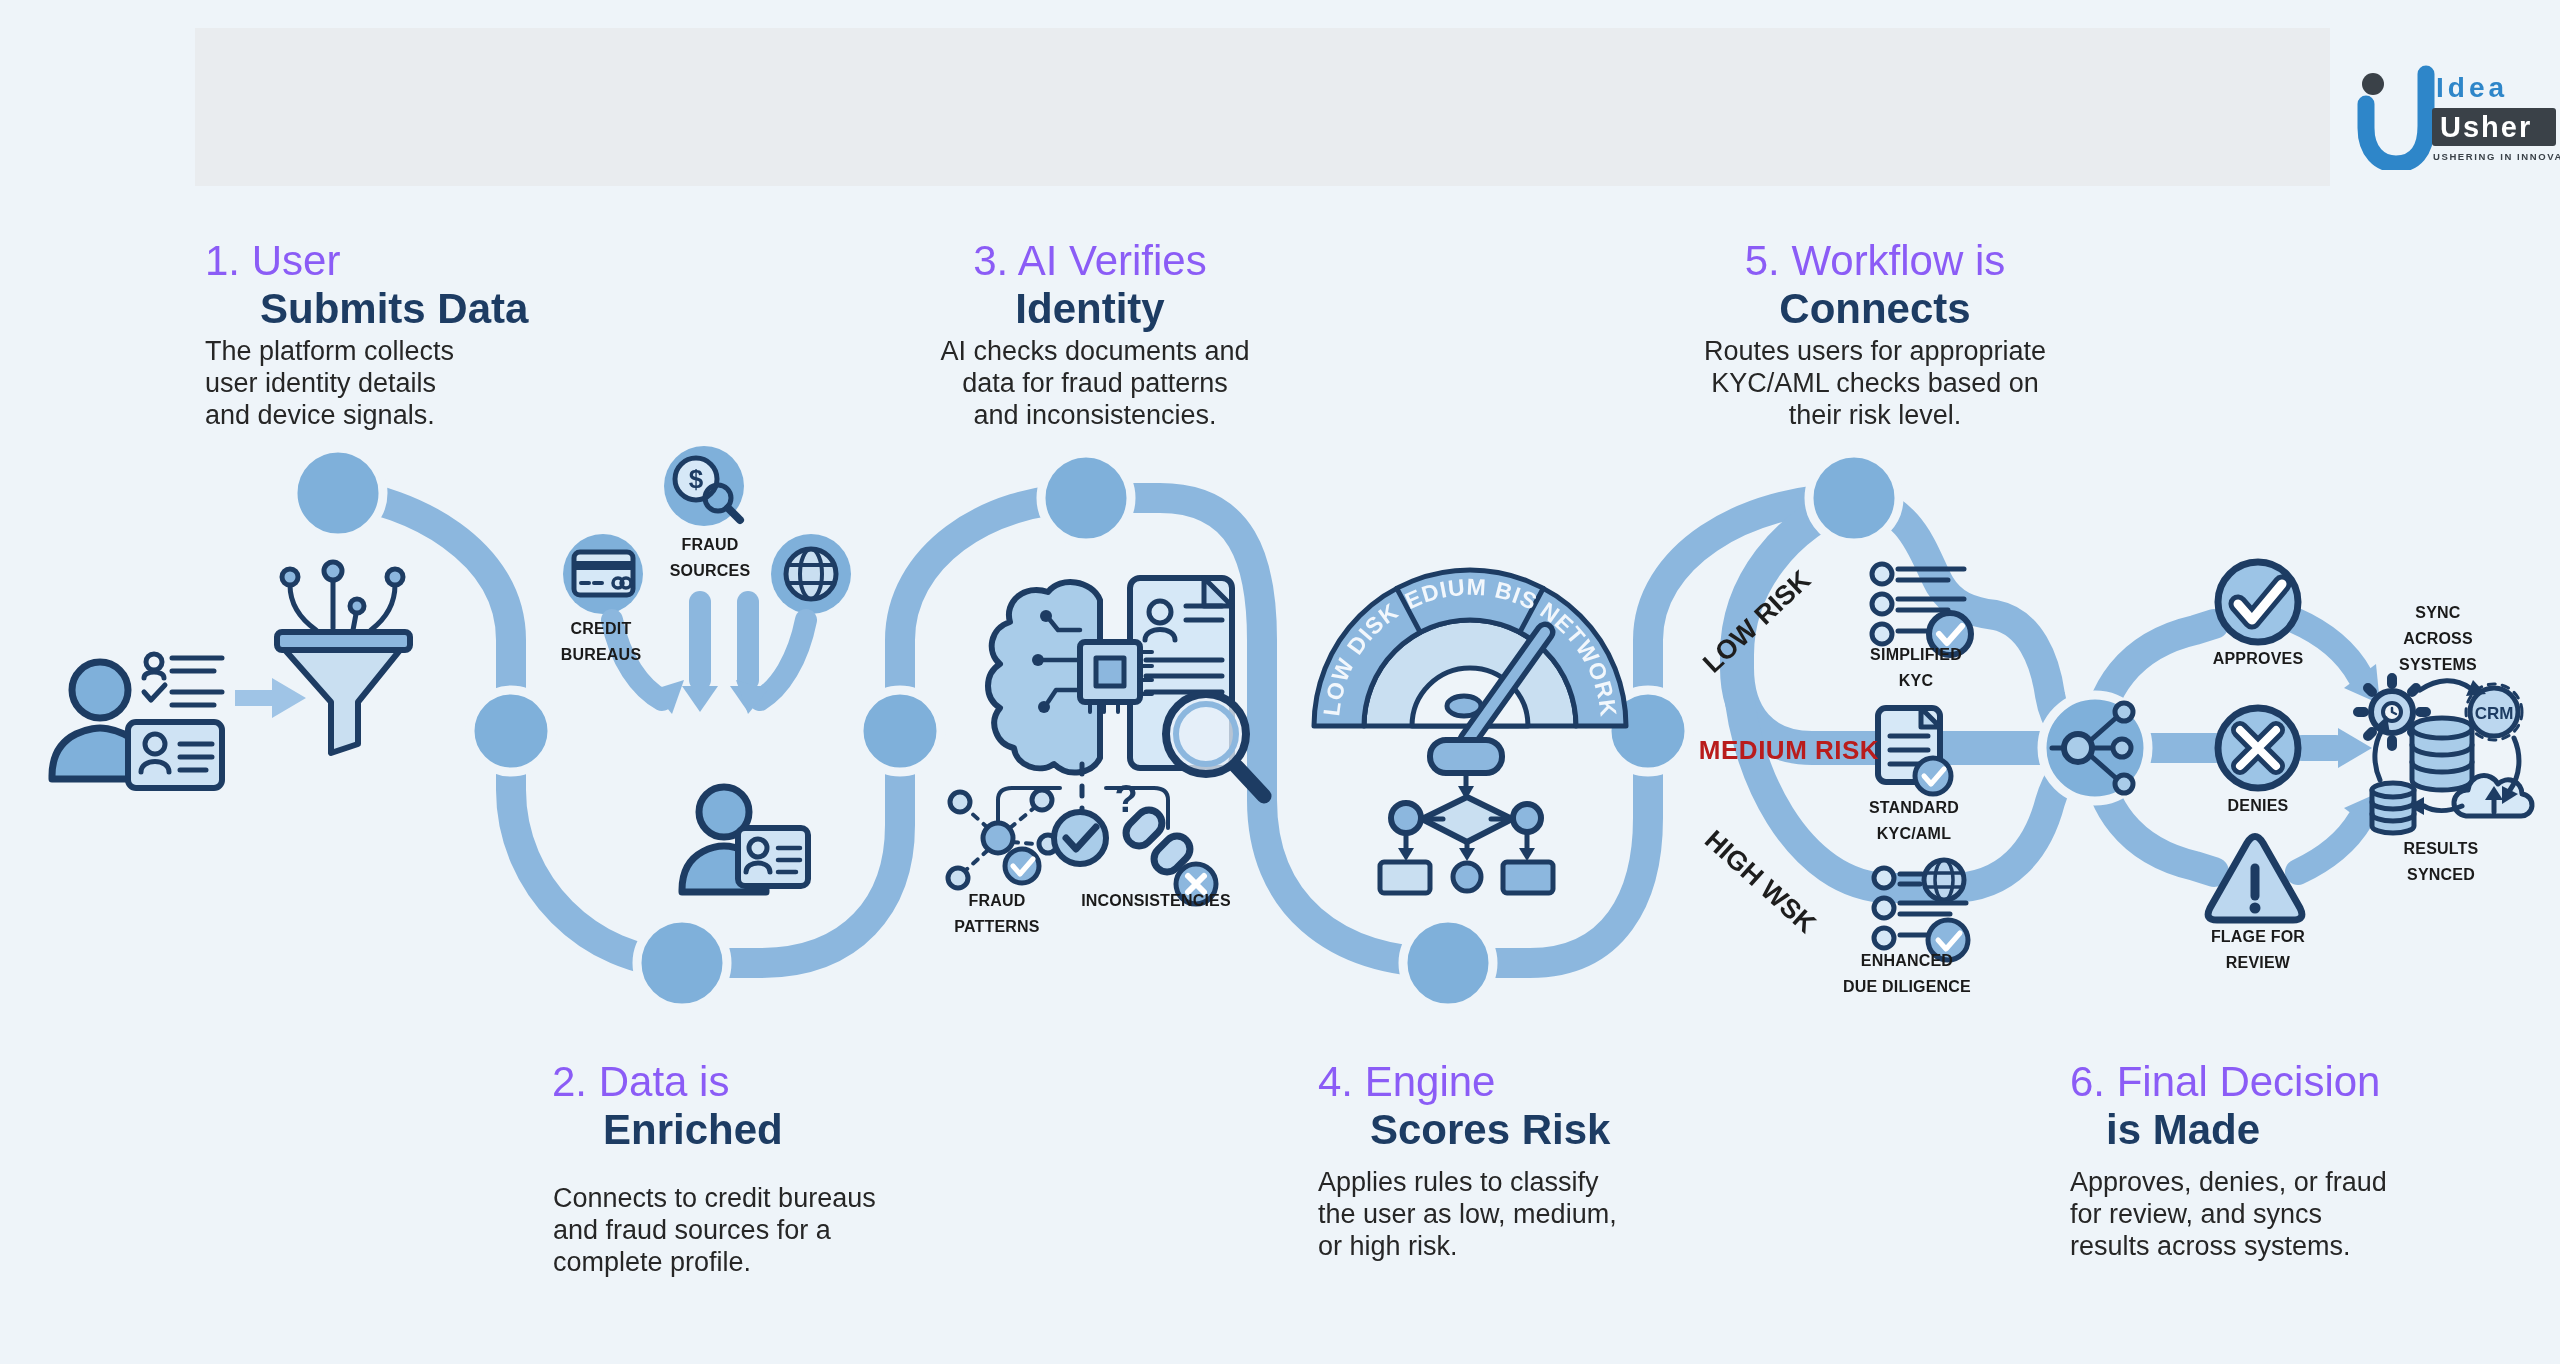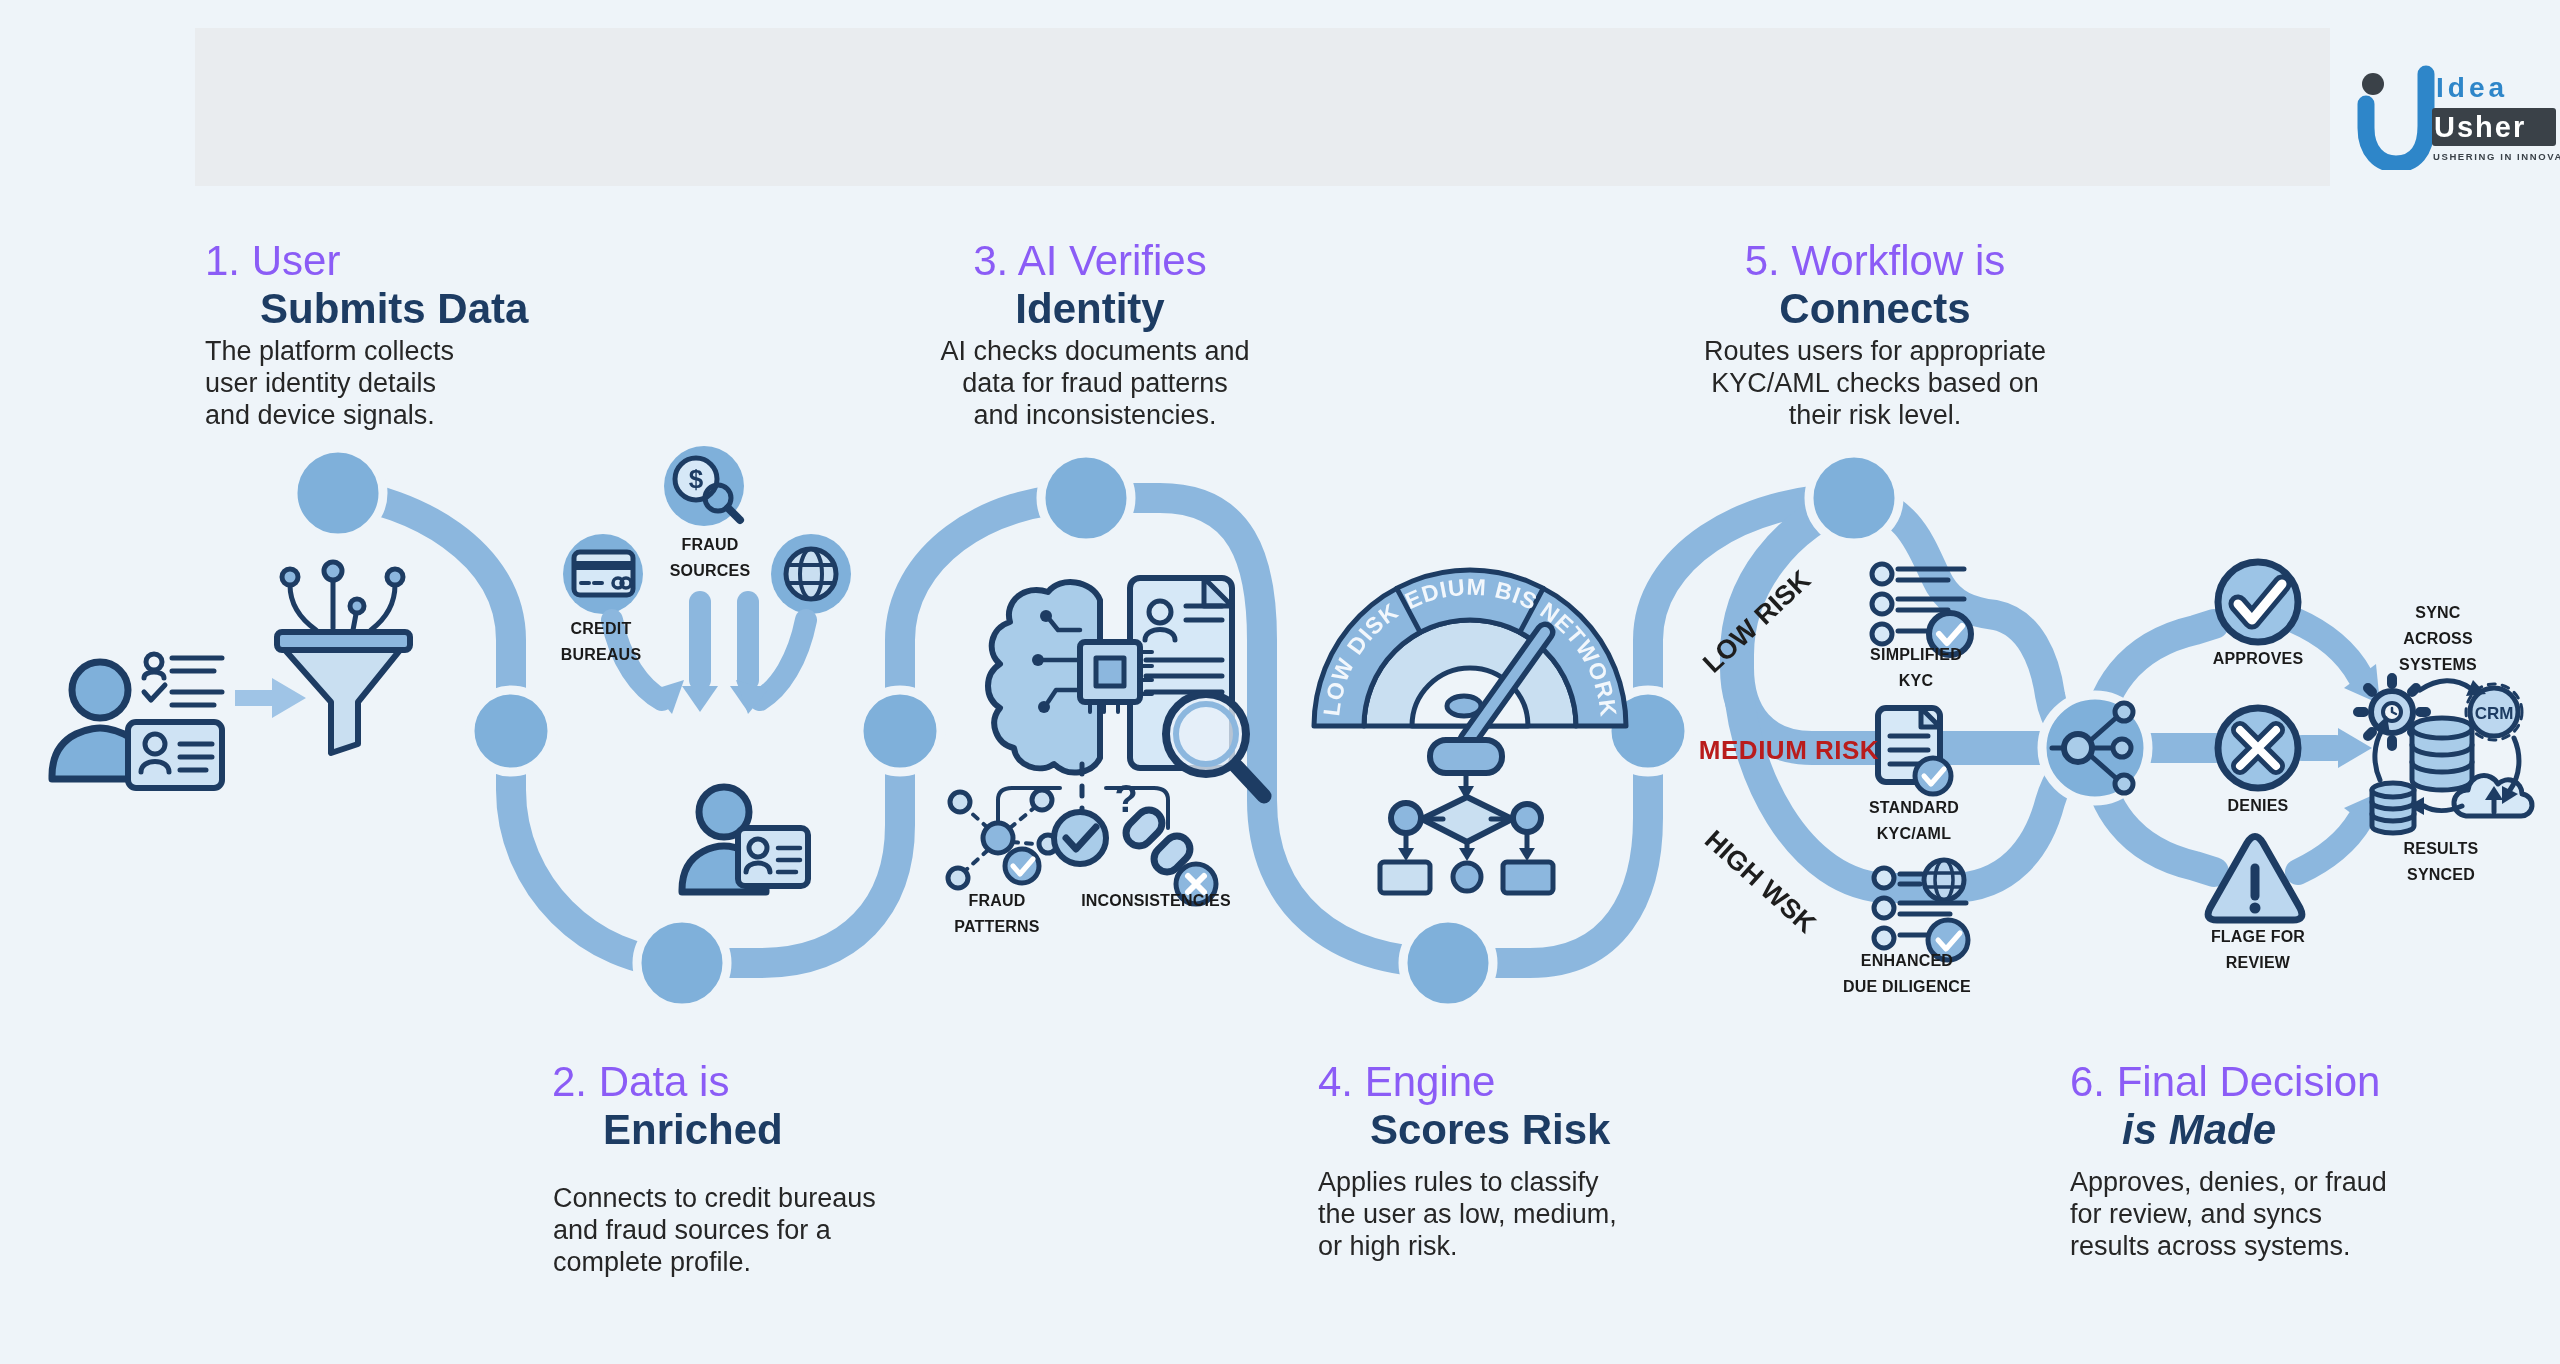--- a/index.html
+++ b/index.html
@@ -16,21 +16,21 @@
        font-size:16px;line-height:26px;color:#1a1a1a;white-space:pre-line;letter-spacing:.2px;}
   .rot{position:absolute;font-weight:bold;font-size:27px;color:#1d1d1d;white-space:nowrap;}
   .band-lbl{position:absolute;transform:translateX(-50%);font-weight:bold;font-size:26px;
             color:#b91c1c;white-space:nowrap;letter-spacing:.5px;}
   
   .logo{position:absolute;left:2350px;top:58px;width:206px;height:112px;}
   .logo-idea{position:absolute;left:86px;top:14px;font-size:28px;font-weight:bold;color:#2e86c9;
              letter-spacing:4px;}
   .logo-usher-box{position:absolute;left:82px;top:50px;width:124px;height:38px;background:#3a4148;
                   border-radius:3px;display:flex;align-items:center;}
-  .logo-usher{color:#fff;font-size:29px;font-weight:bold;padding-left:2px;letter-spacing:2px;}
+  .logo-usher{color:#fff;font-size:29px;font-weight:bold;padding-left:8px;letter-spacing:2px;}
   .logo-tag{position:absolute;left:83px;top:93px;font-size:9.5px;font-weight:bold;color:#3a4148;
             letter-spacing:1.6px;white-space:nowrap;}
 </style>
 </head>
 <body>
 
 <div id="canvas">
 
   <div class="banner"></div>
 
@@ -381,21 +381,21 @@
   <div class="txt" style="left:1318px;top:1058px;">
     <div class="t1">4. Engine</div>
     <div class="t2" style="margin-left:52px;">Scores Risk</div>
   </div>
   <div class="txt desc" style="left:1318px;top:1166px;">Applies rules to classify
 the user as low, medium,
 or high risk.</div>
 
   <div class="txt" style="left:2070px;top:1058px;">
     <div class="t1">6. Final Decision</div>
-    <div class="t2" style="margin-left:52px;font-style:italic;">is Made</div>
+    <div class="t2" style="margin-left:36px;">is Made</div>
   </div>
   <div class="txt desc" style="left:2070px;top:1166px;">Approves, denies, or fraud
 for review, and syncs
 results across systems.</div>
 
   <div class="lbl" style="left:710px;top:532px;">FRAUD
 SOURCES</div>
   <div class="lbl" style="left:601px;top:616px;">CREDIT
 BUREAUS</div>
   <div class="lbl" style="left:997px;top:888px;">FRAUD

